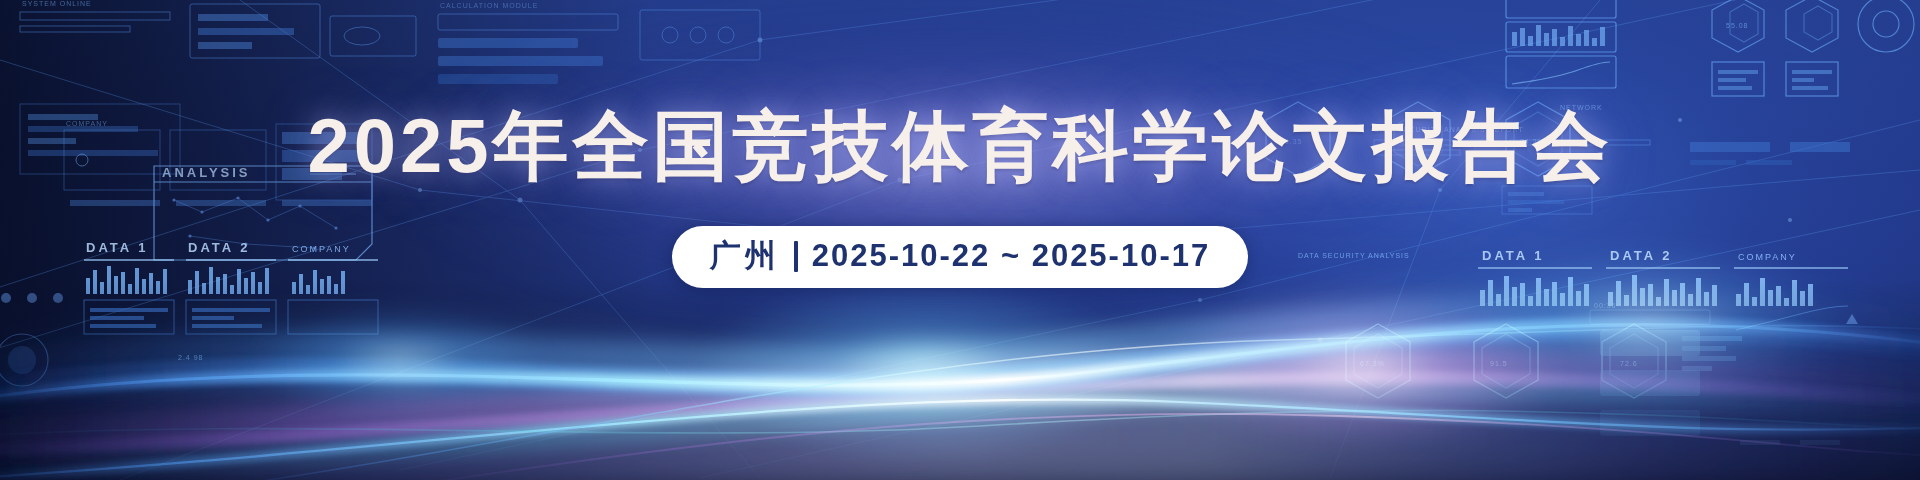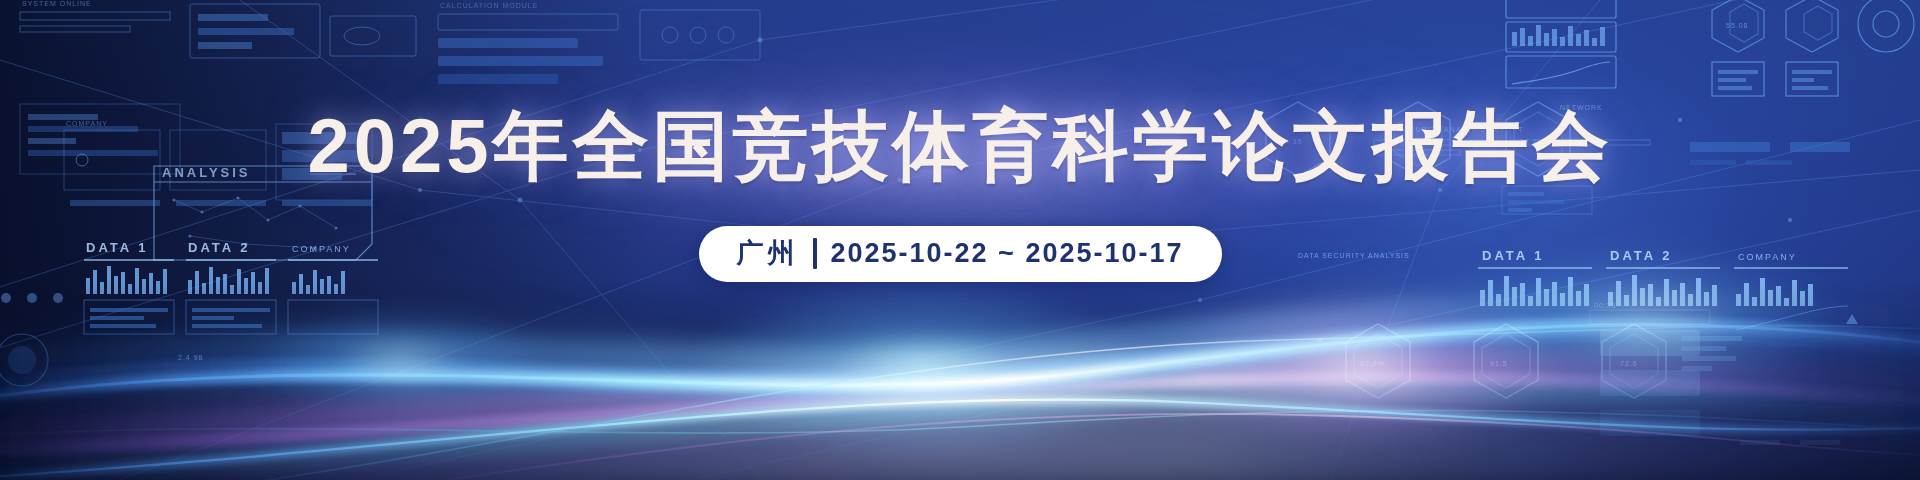--- a/index.html
+++ b/index.html
@@ -115,21 +115,21 @@
 
   .subtitle-pill{
     margin-top:42px;
     display:inline-flex;
     align-items:center;
     gap:14px;
     background:#ffffff;
     color:#1e3270;
     border-radius:999px;
     padding:9px 38px 11px;
-    font-size:27px;
+    font-size:31px;
     font-weight:700;
     letter-spacing:2px;
     white-space:nowrap;
     box-shadow:0 2px 16px rgba(10,20,60,.35);
   }
   .pill-city{letter-spacing:4px;}
   .pill-sep{
     display:inline-block;
     width:4px; height:31px;
     background:#1e3270;

